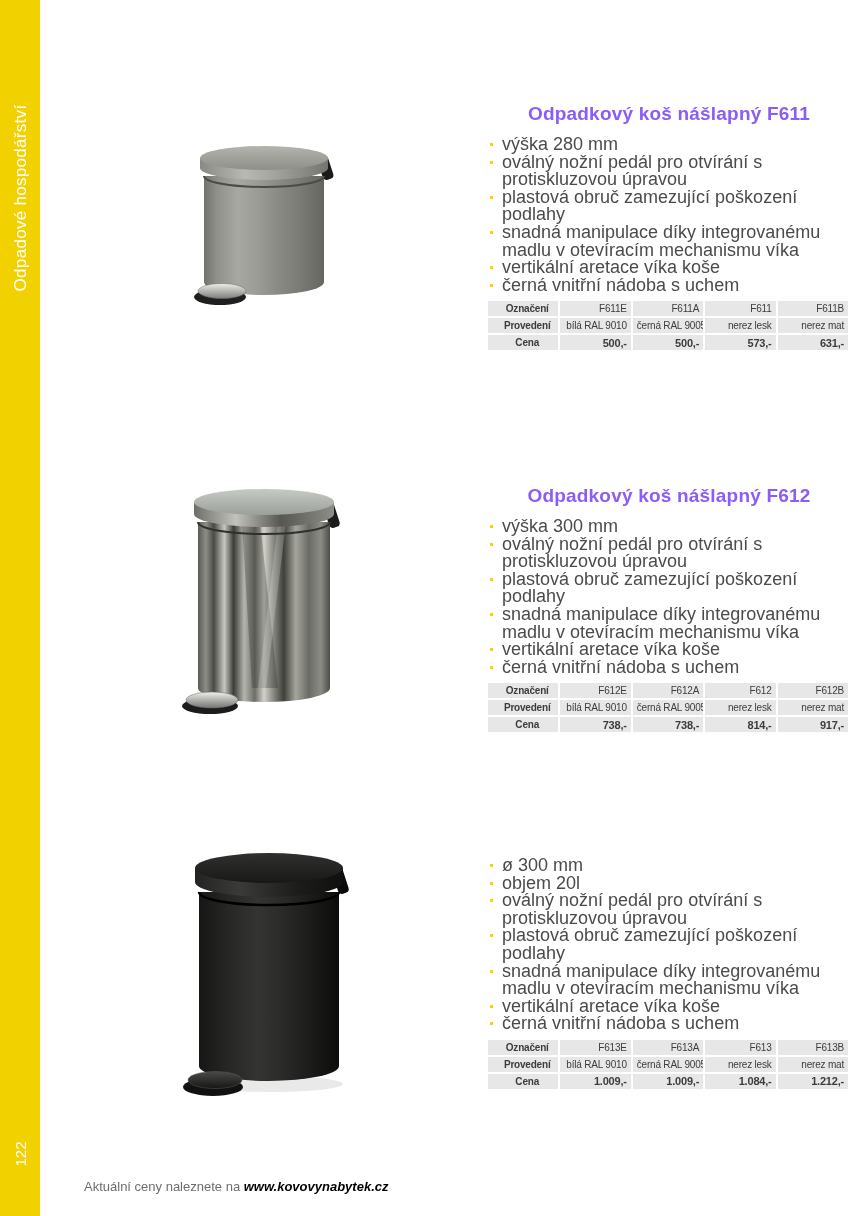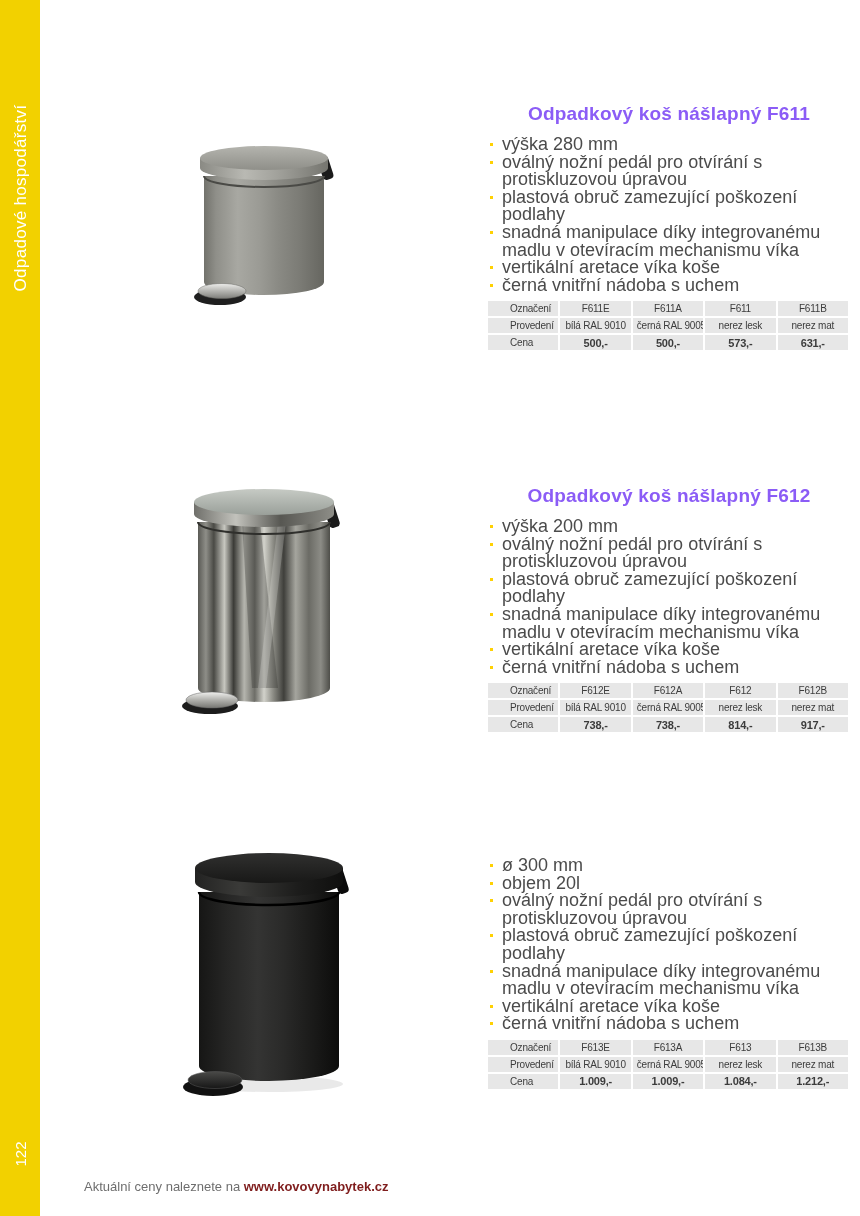--- a/index.html
+++ b/index.html
@@ -41,29 +41,29 @@
   .bullet {
     position:absolute; left:2px; top:7px; width:3px; height:3px;
     background:#FFD103;
   }
   table.price-table {
     border-collapse:separate; border-spacing:2px;
     width:364px; margin-left:-2px; table-layout:fixed;
   }
   table.price-table td {
     background:#E7E7E7; height:13px; padding:1px 4px;
-    font-size:10px; color:#3C3C3C; text-align:center;
+    font-size:10px; color:#3C3C3C; text-align:right;
     letter-spacing:-0.2px; white-space:nowrap; overflow:hidden;
   }
-  table.price-table td.lbl { text-align:left; padding-left:22px; }
+  table.price-table td.lbl { text-align:center; padding-left:12px;font-weight:bold; }
   table.price-table tr.prices td:not(.lbl) { font-weight:bold; font-size:11px; }
   .footer {
     position:absolute; left:84px; top:1179px; font-size:13px; color:#6E6E6E;
   }
-  .footer b { color:#7f1d1d; }
+  .footer b { color:#000000;font-style:italic; }
 </style>
 </head>
 <body>
 
 <div class="page">
 
   <div class="sidebar">
     <div class="sidebar-label">Odpadové hospodářství</div>
     <div class="page-number">122</div>
   </div>
@@ -186,21 +186,21 @@
       <path d="M12 26 L12 38 A70 13 0 0 0 152 38 L152 26 Z" fill="url(#b2lid)"></path>
       <ellipse cx="82" cy="26" rx="70" ry="13" fill="url(#b2top)"></ellipse>
       <ellipse cx="28" cy="230" rx="28" ry="8" fill="#1c1c1c"></ellipse>
       <ellipse cx="30" cy="224" rx="26" ry="8" fill="url(#b2pedal)" stroke="#606060" stroke-width=".5"></ellipse>
     </svg>
   </div>
 
   <div class="info info-2">
     <h2 class="title">Odpadkový koš nášlapný F612</h2>
     <ul class="features">
-      <li><span class="bullet"></span><span>výška 200 mm</span></li>
+      <li><span class="bullet"></span><span>výška 300 mm</span></li>
       <li><span class="bullet"></span><span>oválný nožní pedál pro otvírání s protiskluzovou úpravou</span></li>
       <li><span class="bullet"></span><span>plastová obruč zamezující poškození podlahy</span></li>
       <li><span class="bullet"></span><span>snadná manipulace díky integrovanému madlu v otevíracím mechanismu víka</span></li>
       <li><span class="bullet"></span><span>vertikální aretace víka koše</span></li>
       <li><span class="bullet"></span><span>černá vnitřní nádoba s uchem</span></li>
     </ul>
     <table class="price-table">
       <tbody>
       <tr>
         <td class="lbl">Označení</td>

